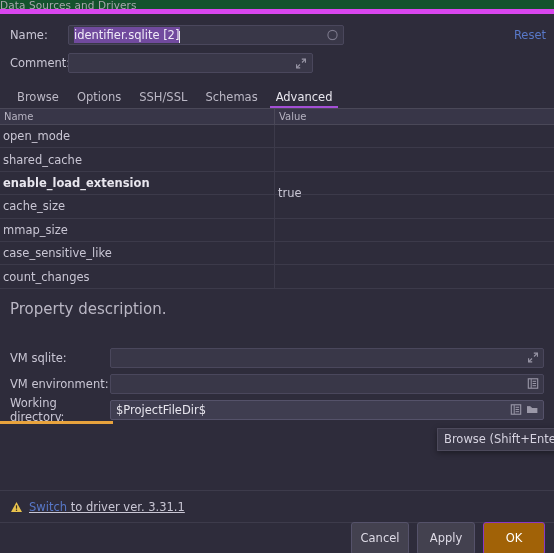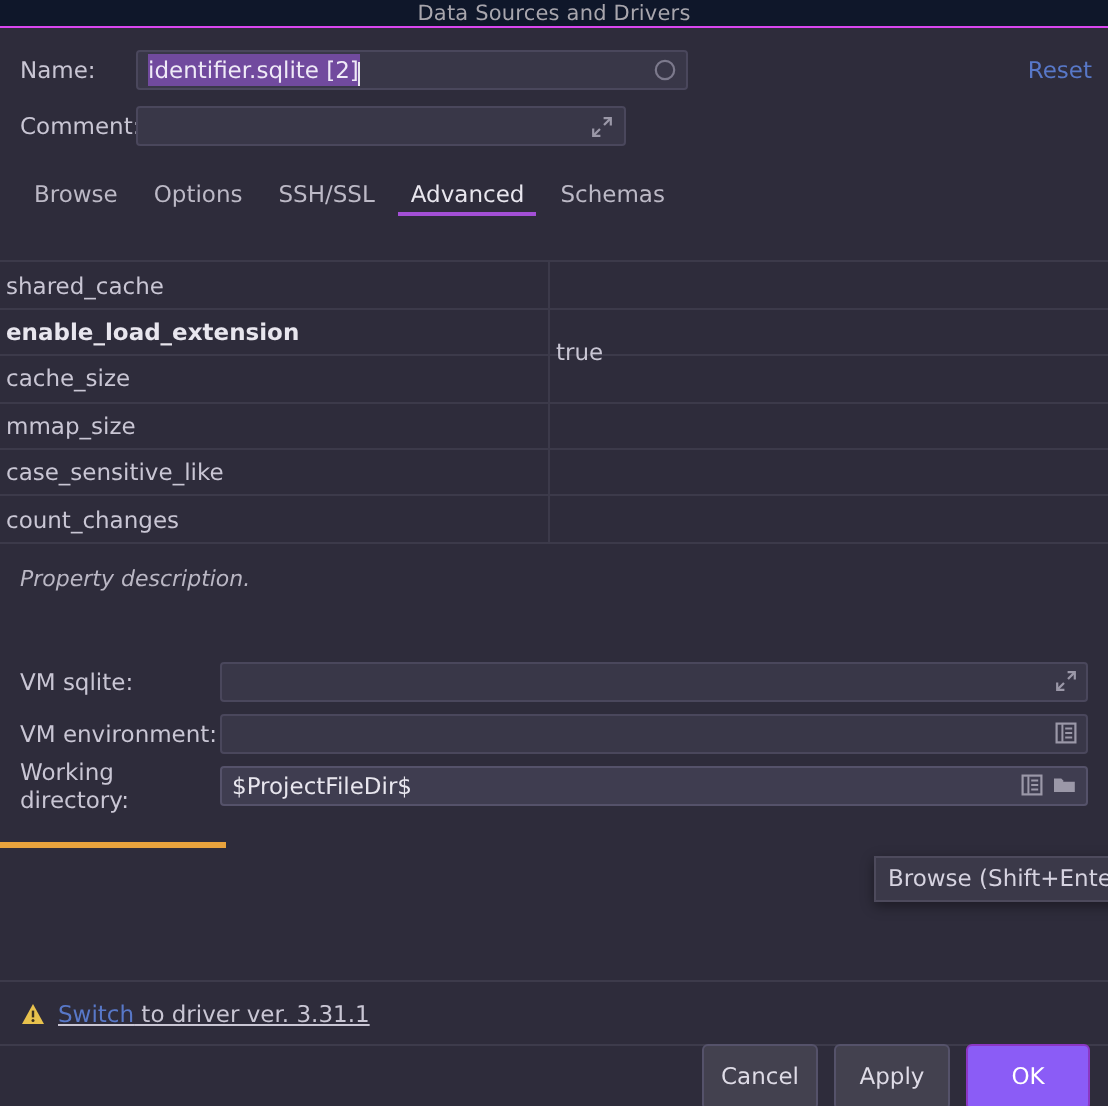--- a/index.html
+++ b/index.html
@@ -11,25 +11,25 @@
     font-family: "DejaVu Sans", sans-serif;
     font-size: 11px;
     color: #c9c6d4;
     overflow: hidden;
     position: relative;
   }
 
   
   .titlebar {
     height: 14px;
-    background: #0f172a;
-    display: flex;
-    align-items: center;
-    justify-content: center;
-    border-bottom: 1px solid #d946ef;
+    background: #14532d;
+    display: flex;
+    align-items: center;
+    justify-content: flex-start;
+    border-bottom: 5px solid #d946ef;
   }
   .titlebar-text {
     font-size: 10.5px;
     color: #a8a6ad;
     letter-spacing: .1px;
   }
 
   
   .form-top { padding: 9px 0 4px 0; }
   .frow {
@@ -155,23 +155,22 @@
     align-items: center;
   }
   .td.c1 { flex: 0 0 275px; border-right: 1px solid #3c3a4a; }
   .td.c2 { flex: 1 1 auto; margin-top: 20px; }
   .td.bold { font-weight: bold; color: #e8e6ee; }
 
   
   .prop-desc {
     padding: 11px 10px 0 10px;
     height: 56px;
-    font-size: 11px;
+    font-size: 15px;
     color: #bab7c4;
-    font-style: italic;
   }
 
   
   .vm-section { padding: 0 10px 0 10px; }
   .vmrow {
     display: flex;
     align-items: center;
     height: 26px;
     position: relative;
   }
@@ -267,21 +266,21 @@
     border: 1px solid #55526a;
     color: #dedbe6;
     font-size: 11.5px;
     display: flex;
     align-items: center;
     justify-content: center;
     cursor: pointer;
     font-family: "DejaVu Sans", sans-serif;
   }
   .btn.primary {
-    background: #8b5cf6;
+    background: #a16207;
     border-color: #8b37c4;
     color: #ffffff;
     min-width: 62px;
   }
 
   svg { display: block; }
 </style>
 </head>
 <body>
 
@@ -320,27 +319,32 @@
     </div>
     <span class="spacer-grow"></span>
   </div>
 
 </div>
 
 <div class="tabs">
   <div class="tab"><span>Browse</span></div>
   <div class="tab"><span>Options</span></div>
   <div class="tab"><span>SSH/SSL</span></div>
+  <div class="tab"><span>Schemas</span></div>
   <div class="tab active"><span>Advanced</span></div>
-  <div class="tab"><span>Schemas</span></div>
 </div>
 
 <div class="table">
+  <div class="thead">
+    <div class="th c1">Name</div>
+    <div class="th c2">Value</div>
+  </div>
   <div id="table-body">
       <div class="trow">
+        <div class="td c1">open_mode</div>
         <div class="td c2"></div>
       </div>
       <div class="trow">
         <div class="td c1">shared_cache</div>
         <div class="td c2"></div>
       </div>
       <div class="trow">
         <div class="td c1 bold">enable_load_extension</div>
         <div class="td c2">true</div>
       </div>

